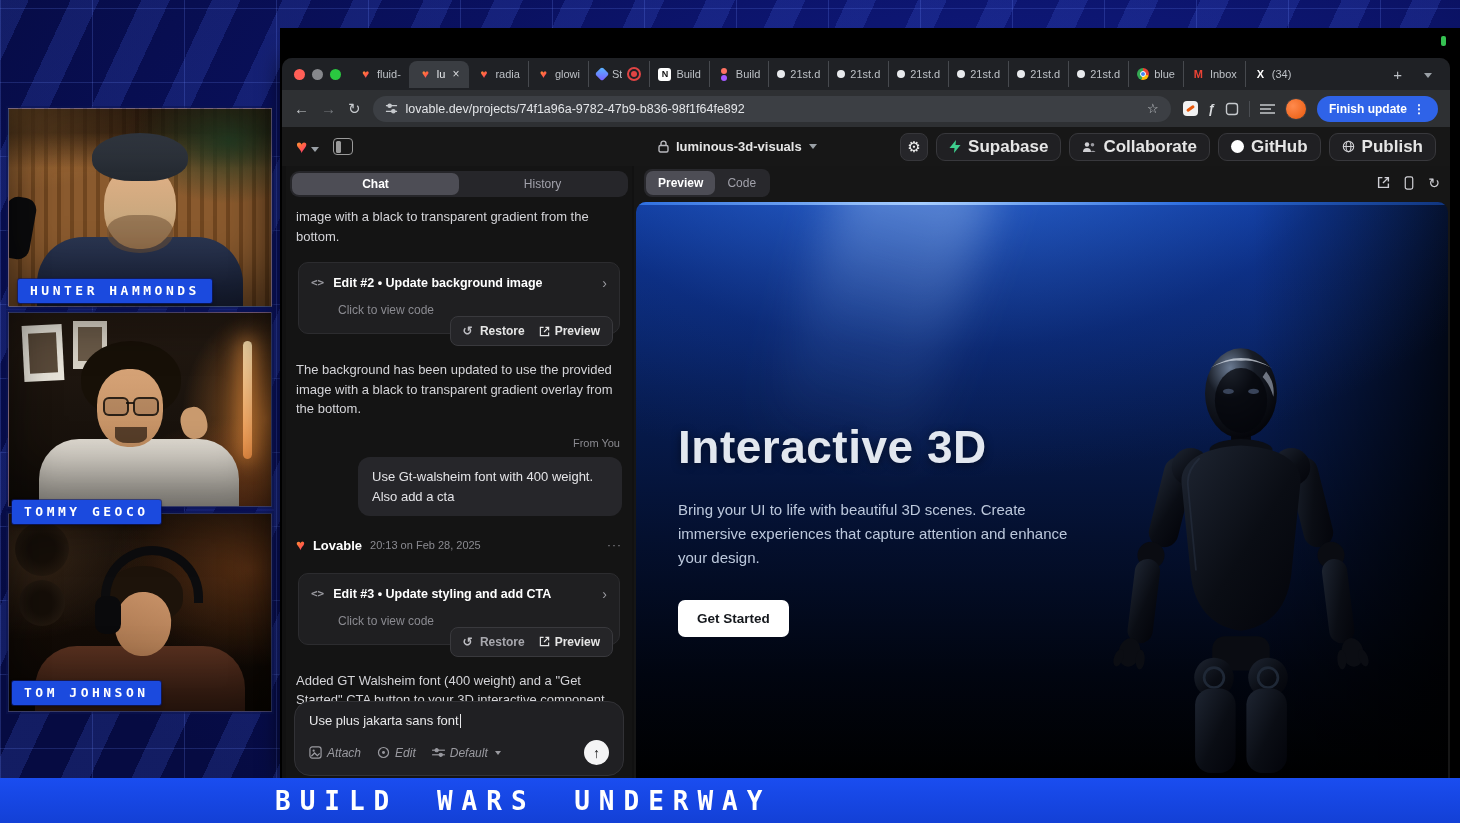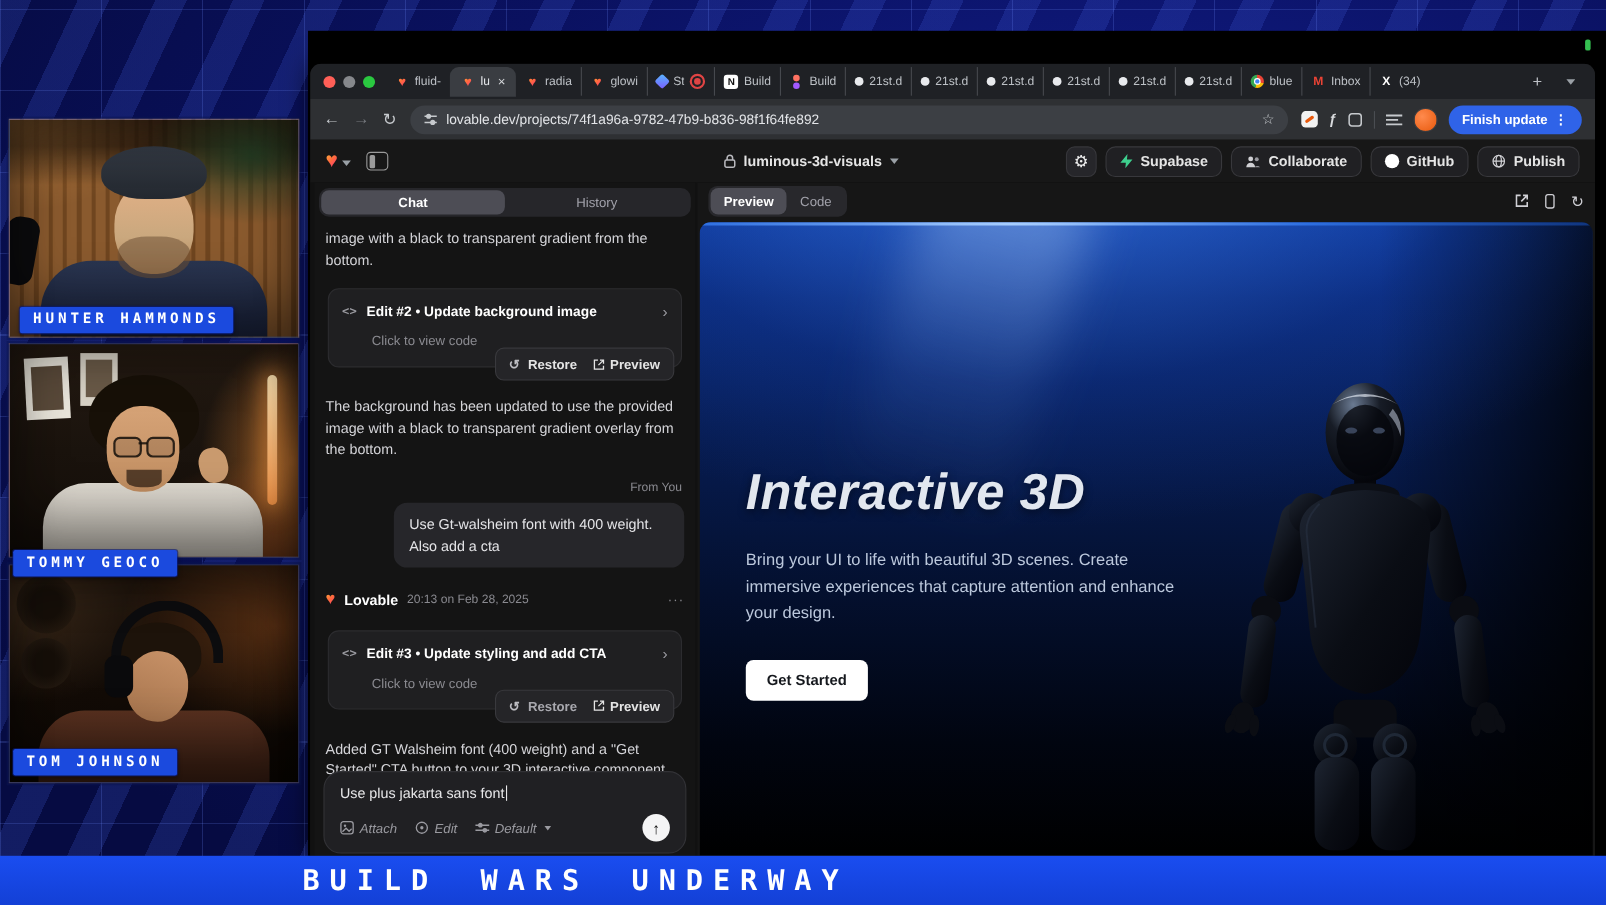--- a/index.html
+++ b/index.html
@@ -110,21 +110,21 @@
 
   
   .lv-header{height:39px;background:#171717;display:flex;align-items:center;padding:0 14px;position:relative;}
   .lv-logo{font-size:19px;line-height:1;}
   .lv-chev{margin-left:4px;}
   .panel-toggle{width:18px;height:15px;border:1.5px solid #9a9a9a;border-radius:4px;margin-left:14px;position:relative;}
   .panel-toggle::after{content:"";position:absolute;left:1.5px;top:1.5px;bottom:1.5px;width:5px;background:#9a9a9a;border-radius:1.5px;}
   .proj{position:absolute;left:376px;display:flex;align-items:center;gap:7px;color:#e5e5e5;font-size:13px;font-weight:bold;}
   .lv-actions{margin-left:auto;display:flex;align-items:center;gap:8px;}
   .gear-btn{width:28px;height:28px;border-radius:8px;background:#26262a;color:#f0f0f0;display:flex;align-items:center;justify-content:center;font-size:15px;border:1px solid #36363a;}
-  .pill-btn{height:28px;border-radius:9px;background:#202023;border:1px solid #38383c;color:#e5e5e5;font-size:13px;font-weight:bold;display:flex;align-items:center;gap:7px;padding:0 12px;}
+  .pill-btn{height:28px;border-radius:9px;background:#202023;border:1px solid #38383c;color:#e5e5e5;font-size:17px;font-weight:bold;display:flex;align-items:center;gap:7px;padding:0 12px;}
   .gh-circle{width:13px;height:13px;background:#fff;border-radius:50%;}
 
   .lv-body{position:absolute;top:108px;bottom:0;left:0;right:0;background:#111;}
   .chat-col{position:absolute;left:4px;top:0;width:346px;bottom:0;background:#141414;overflow:hidden;}
   .seg{margin:5px 4px 0;background:#26262a;border-radius:9px;display:flex;padding:2px;height:22px;}
   .seg-item{flex:1;display:flex;align-items:center;justify-content:center;font-size:12px;color:#a1a1aa;border-radius:7px;}
   .seg-item.on{background:#4d4d55;color:#fff;font-weight:bold;}
   .msgs{padding:10px 10px 0;color:#d4d4d8;font-size:13px;line-height:1.5;}
   .edit-card{position:relative;background:#1f1f21;border:1px solid #2c2c2f;border-radius:10px;padding:10px 12px 14px;margin:16px 2px 26px;}
   .ec-row{display:flex;align-items:center;gap:9px;color:#fff;font-weight:bold;font-size:12.5px;}
@@ -156,21 +156,21 @@
   .pv-url b{color:#d4d4d8;font-weight:bold;}
   .pv-icons{margin-left:auto;display:flex;gap:14px;color:#cfcfd4;align-items:center;z-index:2;}
   .pv-frame{position:absolute;left:2px;right:2px;top:36px;bottom:0;border-radius:10px 10px 0 0;overflow:hidden;
     background:
       radial-gradient(900px 520px at 38% -15%, rgba(72,142,255,.55), rgba(25,70,185,.20) 45%, transparent 70%),
       linear-gradient(270deg, rgba(0,0,0,.78), transparent 24%),
       linear-gradient(180deg, #0d3796 0%, #0a2a78 12%, #071d54 32%, #04102f 58%, #010510 82%, #000 100%);}
   .beam{position:absolute;top:-50px;left:19%;width:150px;height:72%;background:linear-gradient(180deg,rgba(195,222,255,.38),rgba(125,175,255,.13) 42%,transparent 75%);transform:rotate(17deg);filter:blur(22px);}
   .topglow{position:absolute;top:0;left:0;right:0;height:3px;background:linear-gradient(90deg,#2e6fe0,#9cc8ff 35%,#2e6fe0 68%,#10357e);}
   .hero{position:absolute;left:42px;top:218px;width:440px;}
-  .hero h1{margin:0;font-size:46px;font-weight:bold;color:#e2e7ef;letter-spacing:.5px;text-shadow:0 2px 8px rgba(0,0,0,.5);font-style:italic;}
+  .hero h1{margin:0;font-size:46px;font-weight:bold;color:#e2e7ef;letter-spacing:.5px;text-shadow:0 2px 8px rgba(0,0,0,.5);}
   .hero p{margin:24px 0 0;font-size:15px;color:#bcc8dc;line-height:1.6;width:408px;}
   .cta{margin-top:30px;background:#fff;color:#15181d;font-size:13.5px;font-weight:bold;border:none;border-radius:7px;padding:11px 19px;display:inline-block;}
   .robot{position:absolute;right:72px;bottom:0;width:270px;height:442px;}
 
   
   svg.ic{display:block;}
 
   
   .banner{left:0;top:778px;width:1460px;height:45px;background:linear-gradient(180deg,#1a4df0,#1340d6);z-index:10;display:flex;align-items:center;}
   .banner-text{margin-left:275px;color:#fff;font-family:"DejaVu Sans Mono",monospace;font-weight:bold;font-size:26px;letter-spacing:9px;word-spacing:14px;}

